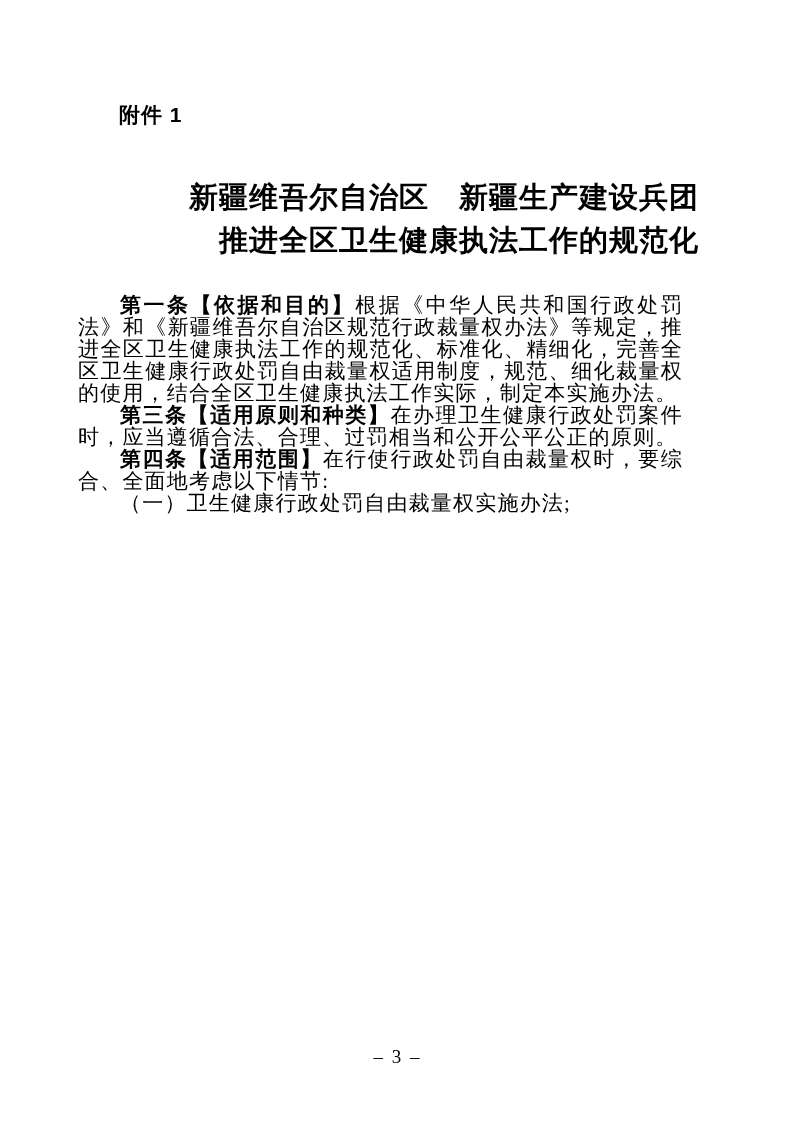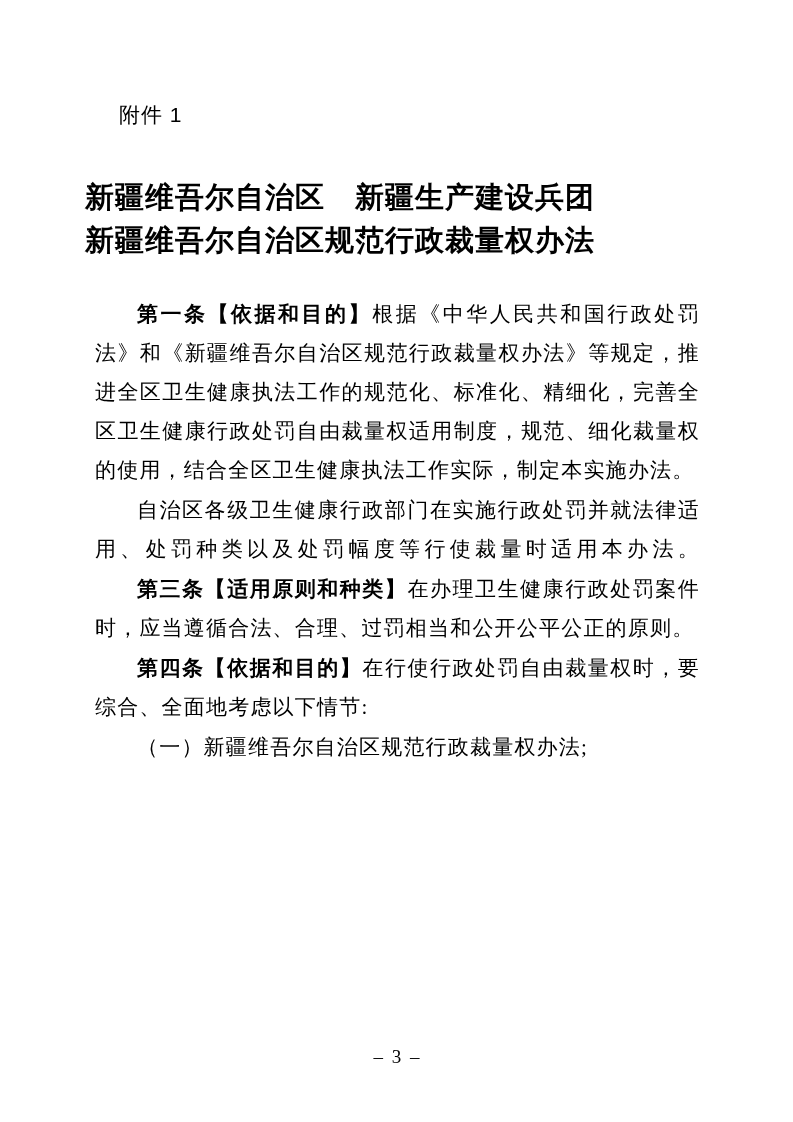--- a/index.html
+++ b/index.html
@@ -14,43 +14,43 @@
     background: #ffffff;
     color: #000000;
     font-family: "Liberation Serif", serif;
     overflow: hidden;
   }
   .attachment {
     position: absolute;
     left: 119px;
     top: 101px;
     font-size: 21px;
-    font-weight: normal;
+    font-weight: bold;
     font-family: "Liberation Sans", sans-serif;
     letter-spacing: 1px;
   }
   .title {
     position: absolute;
-    left: 85px;
+    left: 94px;
     width: 605px;
     top: 176px;
-    text-align: left;
+    text-align: right;
     font-size: 29px;
     font-weight: bold;
     line-height: 43px;
     letter-spacing: 1px;
     font-family: "Liberation Serif", serif;
   }
   .body-text {
     position: absolute;
-    left: 95px;
+    left: 78px;
     width: 605px;
     top: 294px;
     font-size: 21px;
-    line-height: 39px;
+    line-height: 22px;
     letter-spacing: 1.2px;
     text-align: justify;
     text-justify: inter-character;
   }
   .para {
     margin: 0;
     text-indent: 2em;
   }
   .para .lead {
     font-weight: bold;
@@ -71,33 +71,32 @@
 </style>
 </head>
 <body>
 
 <div class="page">
 
   <div class="attachment">附件 1</div>
 
   <div class="title">
     <div>新疆维吾尔自治区　新疆生产建设兵团</div>
-    <div>新疆维吾尔自治区规范行政裁量权办法</div>
+    <div>推进全区卫生健康执法工作的规范化</div>
   </div>
 
   <div class="body-text">
     <p class="para"><span class="lead">第一条【依据和目的】</span><span>根据《中华人民共和国行政处罚法》和《新疆维吾尔自治区规范行政裁量权办法》等规定，推进全区卫生健康执法工作的规范化、标准化、精细化，完善全区卫生健康行政处罚自由裁量权适用制度，规范、细化裁量权的使用，结合全区卫生健康执法工作实际，制定本实施办法。</span></p>
 
 
-    <p class="para stretch-last"><span class="lead"></span><span>自治区各级卫生健康行政部门在实施行政处罚并就法律适用、处罚种类以及处罚幅度等行使裁量时适用本办法。</span></p>
 
     <p class="para"><span class="lead">第三条【适用原则和种类】</span><span>在办理卫生健康行政处罚案件时，应当遵循合法、合理、过罚相当和公开公平公正的原则。</span></p>
 
-    <p class="para"><span class="lead">第四条【依据和目的】</span><span>在行使行政处罚自由裁量权时，要综合、全面地考虑以下情节:</span></p>
+    <p class="para"><span class="lead">第四条【适用范围】</span><span>在行使行政处罚自由裁量权时，要综合、全面地考虑以下情节:</span></p>
 
-    <p class="para"><span class="lead"></span><span>（一）新疆维吾尔自治区规范行政裁量权办法;</span></p>
+    <p class="para"><span class="lead"></span><span>（一）卫生健康行政处罚自由裁量权实施办法;</span></p>
 
 
   </div>
 
   <div class="page-number">– 3 –</div>
 
 </div>
 
 </body></html>

